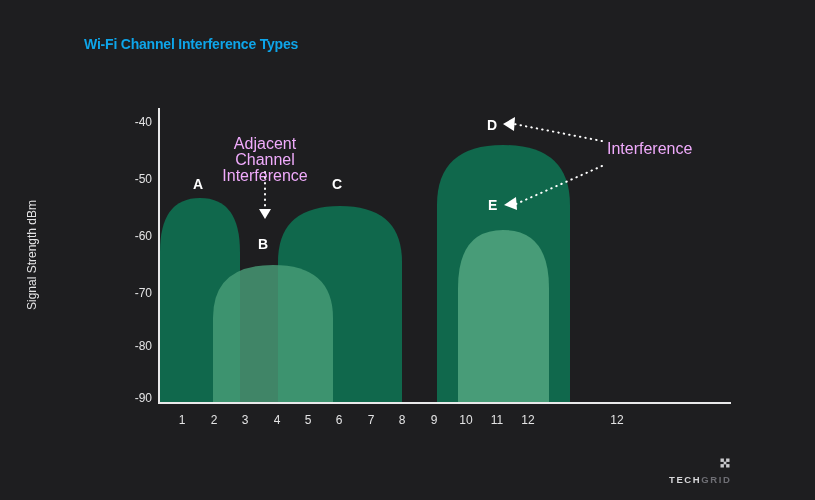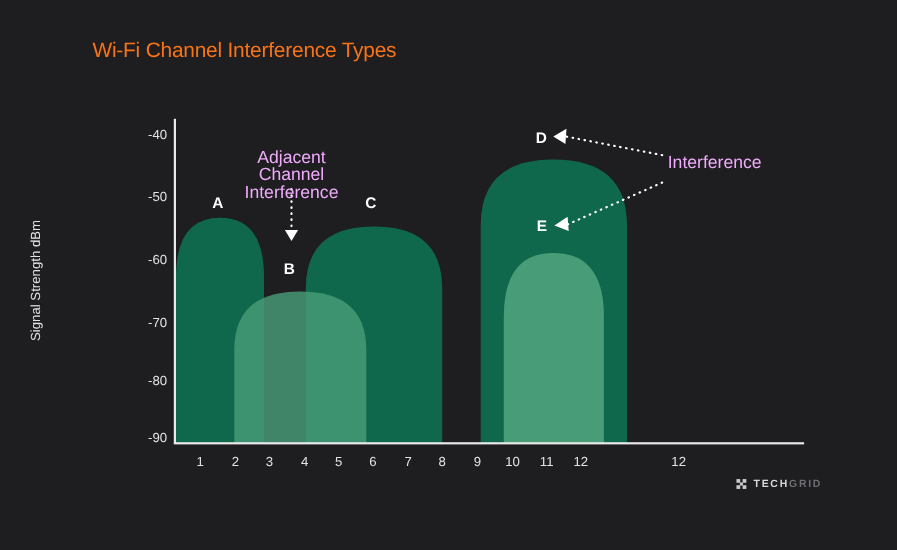--- a/index.html
+++ b/index.html
@@ -6,21 +6,21 @@
   html, body {
     width:815px; height:500px;
     background:#1e1e20;
     font-family:"Liberation Sans", sans-serif;
     overflow:hidden;
   }
   #root { position:relative; width:815px; height:500px; background:#1e1e20; }
 
   #chart-title {
     position:absolute; left:84px; top:36px;
-    font-size:19px; font-weight:normal; color:#f97316;
+    font-size:14px; font-weight:bold; color:#0ea5e9;
     letter-spacing:-0.2px;
   }
 
   #plot-area { position:absolute; left:0; top:0; width:787px; height:500px; }
 
   
   .axis-line { position:absolute; background:#e9e9ea; }
   #y-axis-line { left:158px; top:108px; width:1.5px; height:295px; }
   #x-axis-line { left:158px; top:402px; width:573px; height:1.5px; }
 
@@ -62,22 +62,22 @@
   .annot-text {
     position:absolute; font-size:16px; color:#f0abfc; line-height:16px;
   }
   #annot-adjacent { left:205px; top:136px; width:120px; text-align:center; }
   #annot-cochannel { left:607px; top:141px; width:110px; text-align:left; }
 
   #annot-svg { position:absolute; left:0; top:0; width:815px; height:500px; }
 
   
   #footer-logo {
-    position:absolute; left:669px; top:435px;
-    display:flex; align-items:flex-end; gap:5px;
+    position:absolute; left:669px; top:458px;
+    display:flex; align-items:flex-end; gap:5px;flex-direction:column;
   }
   #logo-mark { display:block; }
   #logo-text { font-size:9.5px; font-weight:bold; letter-spacing:1.6px; }
   #logo-text-tech { color:#d8d8da; }
   #logo-text-grid { color:#6e6e74; }
 </style>
 </head>
 <body>
 
 <div id="root">

